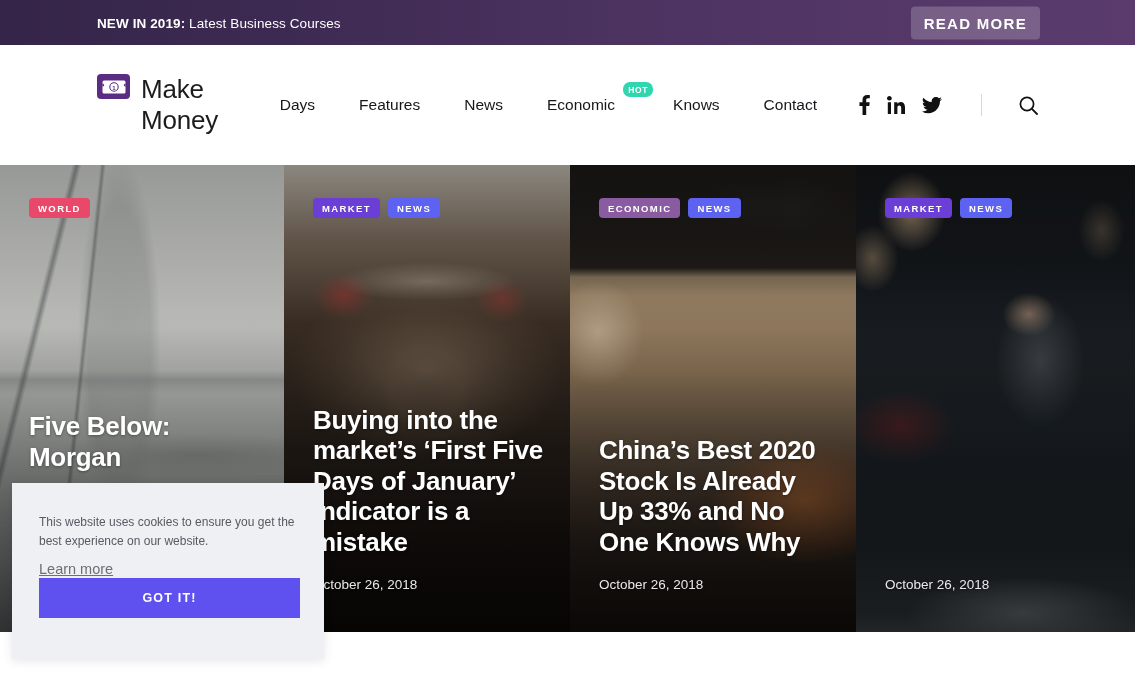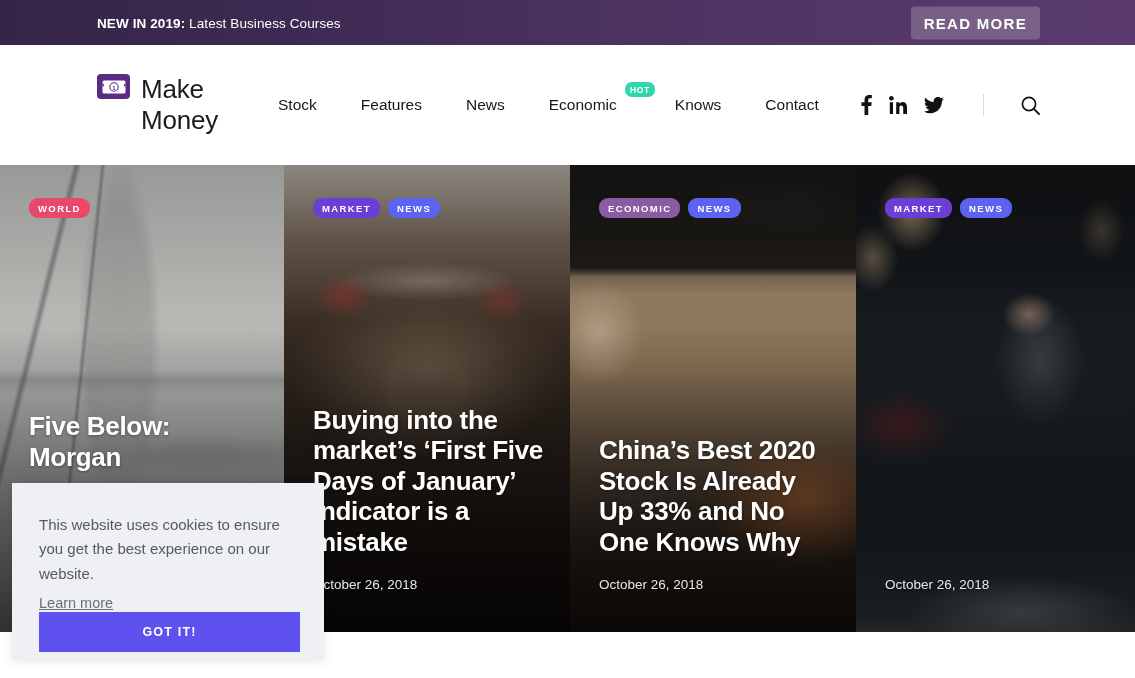--- a/index.html
+++ b/index.html
@@ -101,21 +101,21 @@
     position:absolute; inset:0;
     background:linear-gradient(to bottom, rgba(0,0,0,.18) 0%, rgba(0,0,0,.05) 35%, rgba(0,0,0,.42) 75%, rgba(0,0,0,.62) 100%);
   }
   .tags{
     position:absolute; top:33px; left:29px;
     display:flex; gap:8px; z-index:3;
   }
   .tag{
     color:#fff; font-size:9.5px; font-weight:bold;
     letter-spacing:1.4px; padding:5px 9px 4px;
-    border-radius:9px; white-space:nowrap;
+    border-radius:4px; white-space:nowrap;
   }
   .card-body{
     position:absolute; left:29px; right:20px; bottom:40px; z-index:3;
   }
   .card-title{
     color:#ffffff; font-weight:bold;
     font-size:26px; line-height:1.17;
     letter-spacing:-.3px;
     text-shadow:0 1px 3px rgba(0,0,0,.35);
   }
@@ -195,21 +195,21 @@
   .cookie{
     position:absolute;
     left:12px; top:483px;
     width:312px; height:176px;
     background:#eff0f4;
     box-shadow:0 2px 10px rgba(0,0,0,.10);
     z-index:20;
     padding:30px 24px 24px 27px;
   }
   .cookie-text{
-    font-size:15px; line-height:1.62; color:#555a63;
+    font-size:12px; line-height:1.62; color:#555a63;
   }
   .cookie-link{
     display:inline-block; margin-top:9px;
     font-size:14.5px; color:#6a6f78;
     text-decoration:underline; cursor:pointer;
   }
   .cookie-btn{
     display:block; width:100%; 
     background:#5e51f0; color:#fff; border:none;
     padding:13px 0;
@@ -237,21 +237,21 @@
         <path d="M0.5 3.2 Q4 5 0.5 6.8 Z" fill="#5a2d82"></path>
         <path d="M23.5 3.2 Q20 5 23.5 6.8 Z" fill="#5a2d82"></path>
         <circle cx="12" cy="7" r="4.2" fill="none" stroke="#5a2d82" stroke-width="1.1"></circle>
         <text x="12" y="9.6" font-family="Liberation Sans, sans-serif" font-size="6" font-weight="bold" fill="#5a2d82" text-anchor="middle">1</text>
       </svg>
     </span>
     <span class="brand-name">Make Money</span>
   </div>
 
   <nav class="nav">
-    <a class="nav-item">Stock</a>
+    <a class="nav-item">Days</a>
     <a class="nav-item">Features</a>
     <a class="nav-item">News</a>
     <a class="nav-item economic">
       <span>Economic</span>
       <span class="hot-badge">HOT</span>
     </a>
     <a class="nav-item">Knows</a>
     <a class="nav-item">Contact</a>
   </nav>
 

